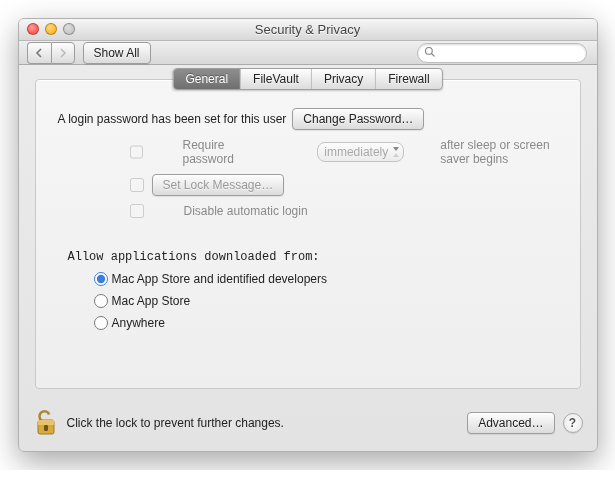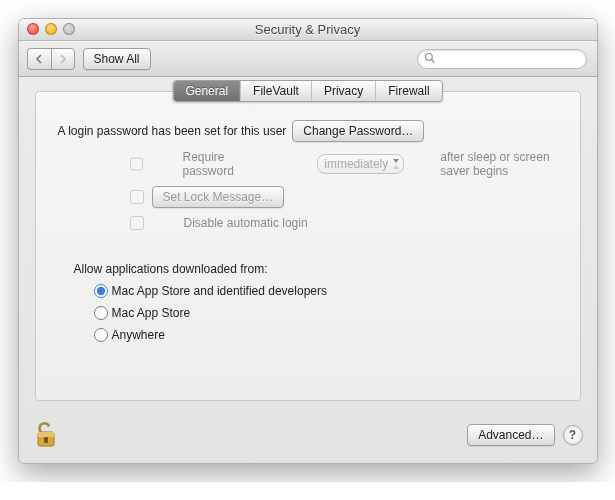--- a/index.html
+++ b/index.html
@@ -23,21 +23,21 @@
     position: relative;
   }
   .traffic { position: absolute; left: 8px; top: 4px; display: flex; gap: 6px; }
   .tl { width: 12px; height: 12px; border-radius: 50%; border: 1px solid rgba(0,0,0,0.3); background: radial-gradient(circle at 40% 35%, #fff6, #0000 60%); }
   .tl.red { background-color: #ff5f57; }
   .tl.yel { background-color: #ffbd2e; }
   .tl.grn { background-color: #c9c9c9; }
   .title { text-align: center; font-size: 13px; color: #444; line-height: 22px; text-shadow: 0 1px 0 #fff; }
   
   .toolbar {
-    height: 36px;
+    height: 24px;
     background: linear-gradient(#efefef, #d9d9d9);
     border-bottom: 1px solid #aaa;
     display: flex; align-items: center;
     padding: 0 10px 0 8px;
     gap: 8px;
   }
   .seg { display: flex; }
   .seg button {
     width: 24px; height: 22px;
     background: linear-gradient(#fdfdfd, #dcdcdc);
@@ -139,21 +139,21 @@
   }
   .select-wrap::before {
     content: "";
     position: absolute; right: 5px; bottom: 5px;
     width: 0; height: 0;
     border-left: 3px solid transparent;
     border-right: 3px solid transparent;
     border-bottom: 4px solid #888;
   }
   .section-gap { height: 24px; }
-  .section-label { margin-left: 16px; margin-bottom: 8px; }
+  .section-label { margin-left: 10px; margin-bottom: 8px; font-family: Liberation Mono, monospace; }
   
   .footer {
     display: flex; align-items: center;
     padding: 8px 14px 14px;
     gap: 8px;
   }
   .lock {
     width: 26px; height: 28px;
   }
   .help {
@@ -260,17 +260,18 @@
     </div>
   </div>
 
   <div class="footer">
     <svg class="lock" viewBox="0 0 26 28">
       <path d="M8 11 V7 a5 5 0 0 1 10 0" fill="none" stroke="#a88a3a" stroke-width="2.6" transform="rotate(-22 13 11)"></path>
       <rect x="5" y="11" width="16" height="14" rx="2" fill="#d9a93c" stroke="#9c7b28"></rect>
       <rect x="5" y="11" width="16" height="5" fill="#e8c26c"></rect>
       <rect x="11" y="16" width="4" height="6" rx="1.3" fill="#6e551c"></rect>
     </svg>
+    <span class="foot-text">Click the lock to prevent further changes.</span>
     <div class="spacer"></div>
     <button class="btn">Advanced…</button>
     <div class="help">?</div>
   </div>
 </div>
 
 </body></html>

